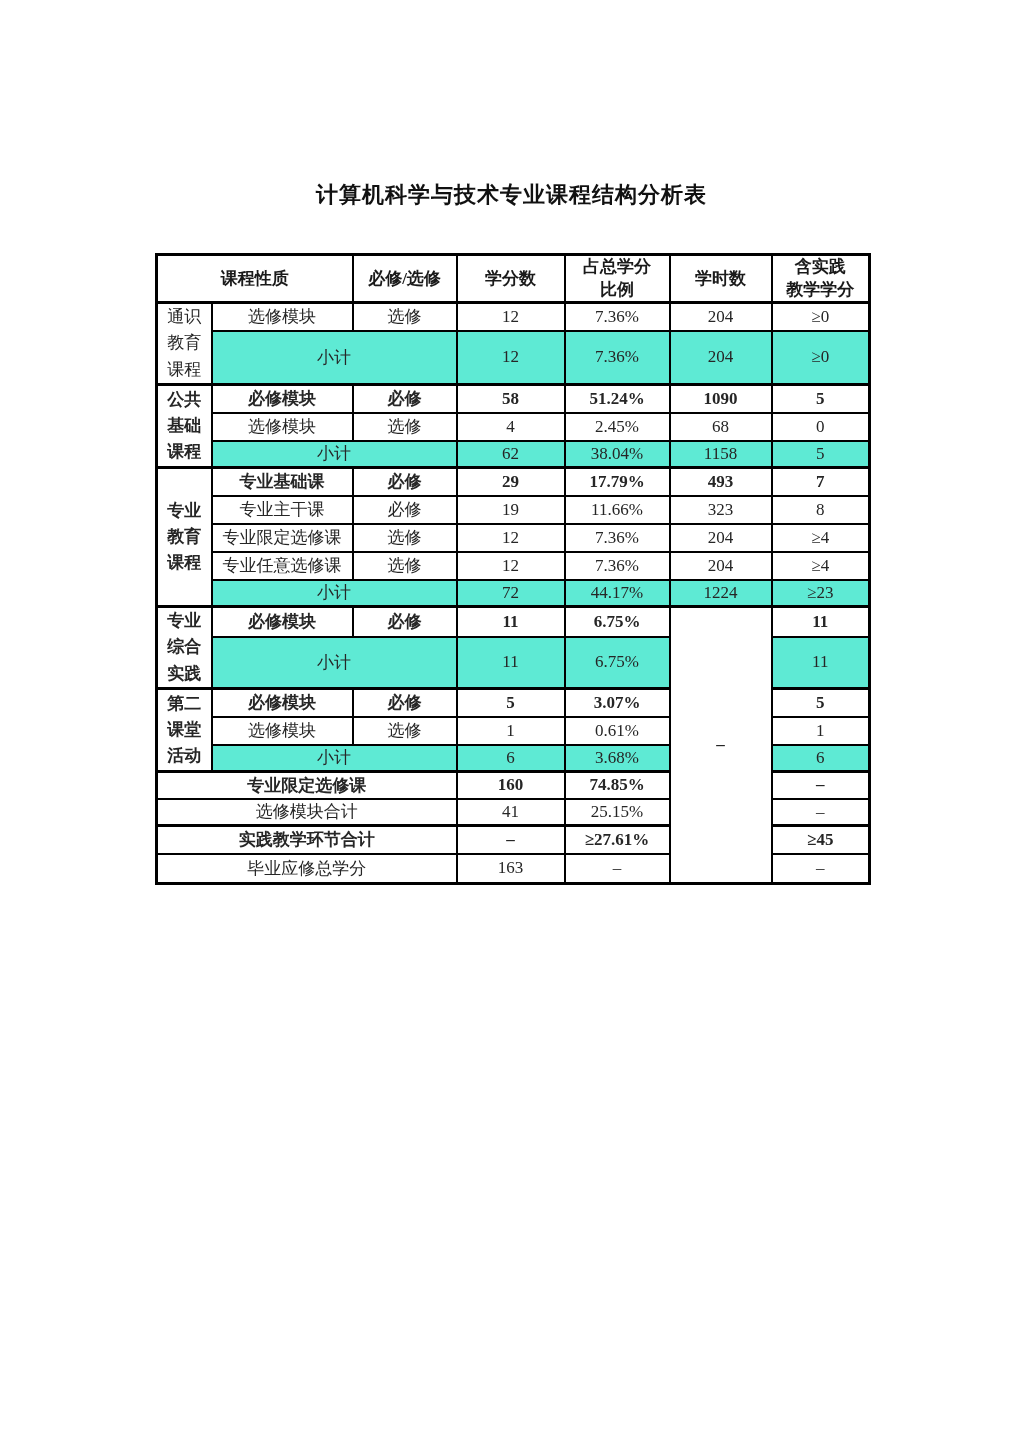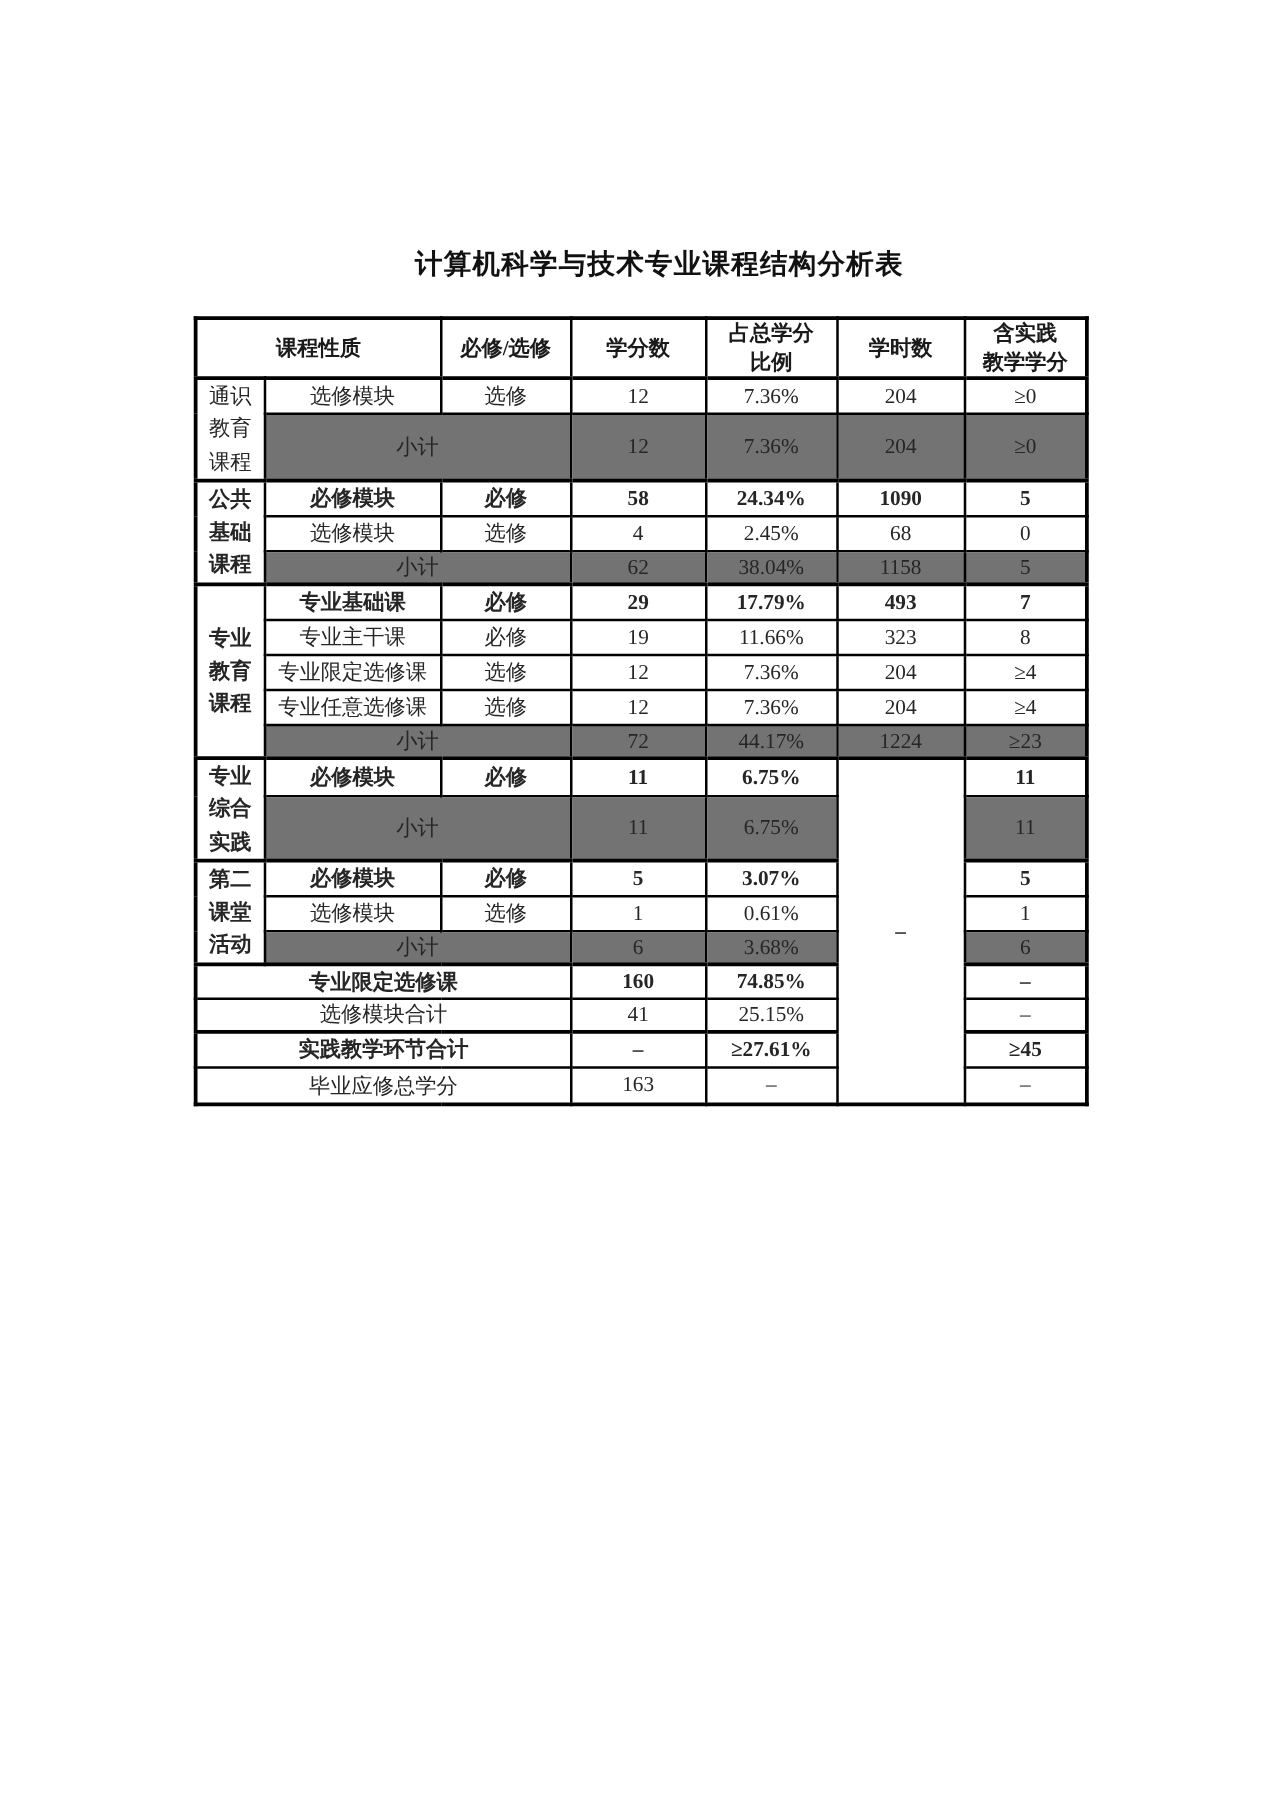--- a/index.html
+++ b/index.html
@@ -1,21 +1,21 @@
 <!DOCTYPE html>
 <html><head>
 <meta charset="utf-8">
 <style>
   html,body{margin:0;padding:0;}
   body{
     width:1024px;height:1448px;background:#ffffff;position:relative;
     font-family:"Liberation Serif","DejaVu Serif",serif;color:#222;
   }
   .title{
-    position:absolute;left:155px;top:180px;width:713px;margin:16px;
+    position:absolute;left:155px;top:180px;width:713px;margin:0;
     text-align:center;font-size:22px;font-weight:bold;color:#111;
     letter-spacing:1px;
   }
   table.tbl{
     position:absolute;left:155px;top:253px;width:713px;
     border-collapse:collapse;table-layout:fixed;
     border:3px solid #000;
   }
   .tbl td,.tbl th{
     border:2px solid #000;text-align:center;vertical-align:middle;
@@ -23,21 +23,21 @@
   }
   .tbl th{font-weight:bold;color:#1a1a1a;}
   tr.hdr{height:48px;}
   tr.hdr th{border-bottom-width:3px;}
   tr{height:27px;}
   tr.r54{height:54px;}
   tr.r52{height:52px;}
   tr.r28{height:28px;}
   tr.r30{height:30px;}
   tr.sec-top td{border-top-width:3px;font-weight:bold;}
-  .gray{background:#737373;margin-top:23px;}
+  .gray{background:#5eead4;margin-top:23px;}
   .pre{white-space:pre-line;line-height:1.3;}
   .cat{line-height:1.55;}
   .dash{color:#333;}
 </style>
 </head>
 <body>
 
 <h1 class="title">计算机科学与技术专业课程结构分析表</h1>
 
 <table class="tbl">
@@ -82,21 +82,21 @@
     <td class="gray">≥0</td>
   </tr>
 
   <tr class="sec-top r28">
     <td class="cat pre" rowspan="3">公共
 基础
 课程</td>
     <td>必修模块</td>
     <td>必修</td>
     <td>58</td>
-    <td>24.34%</td>
+    <td>51.24%</td>
     <td>1090</td>
     <td>5</td>
   </tr>
   <tr class="r28">
     <td>选修模块</td>
     <td>选修</td>
     <td>4</td>
     <td>2.45%</td>
     <td>68</td>
     <td>0</td>

